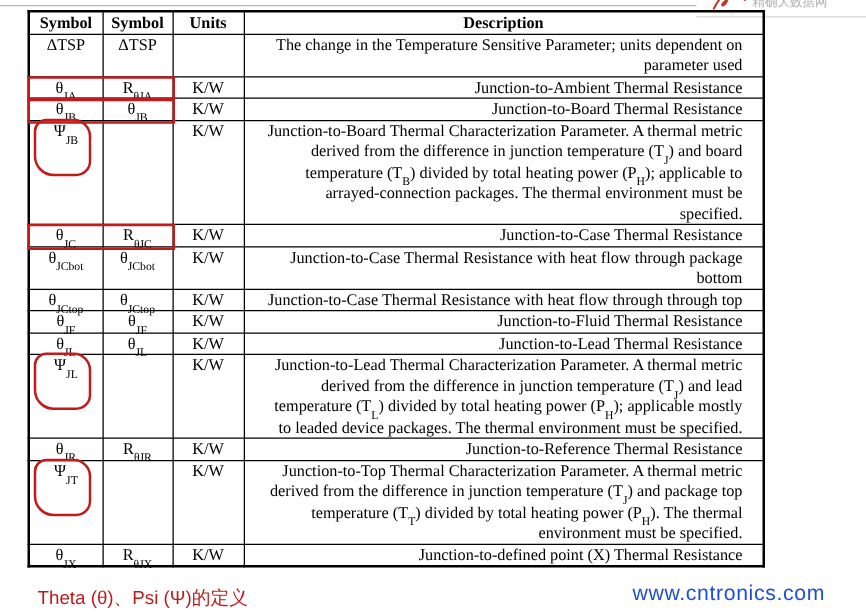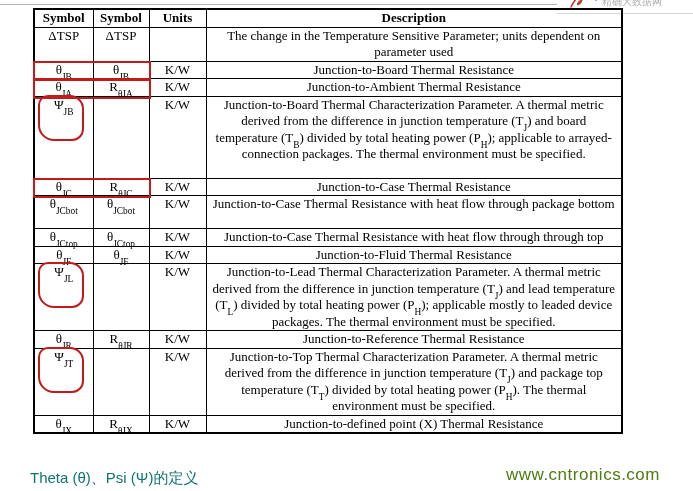--- a/index.html
+++ b/index.html
@@ -4,40 +4,40 @@
 <style>
   html,body{margin:0;padding:0;background:#fff;}
   .page{position:relative;width:693px;height:491px;background:#ffffff;overflow:hidden;
         font-family:"Liberation Serif","DejaVu Serif",serif;}
   .top-line{position:absolute;left:0;top:4px;width:557px;height:1px;background:#b5b5b5;}
   .tr-clip{position:absolute;left:557px;top:0;width:136px;height:13px;overflow:hidden;
            border-bottom:1px solid #d5d5d5;}
   .scribble{position:absolute;left:12px;top:-7px;}
   .clip-text{position:absolute;left:45px;top:-5px;font-family:"Liberation Sans",sans-serif;
              font-size:10px;color:#b0b0b0;white-space:nowrap;}
-  table.sym-table{position:absolute;left:33px;top:8px;width:590px;border-collapse:collapse;
+  table.sym-table{position:absolute;left:22px;top:8px;width:590px;border-collapse:collapse;
                   table-layout:fixed;border:2px solid #000;}
   .sym-table col.c1{width:59px}.sym-table col.c2{width:56px}.sym-table col.c3{width:57px}
   .sym-table td,.sym-table th{border:1px solid #000;font-size:13px;line-height:16.5px;
                   vertical-align:top;padding:0 3px;overflow:visible;}
   .sym-table th{font-weight:bold;text-align:center;padding:0 2px;}
   td.sym{text-align:center;position:relative;margin-top:24px;}
   td.units{text-align:center;}
-  td.desc{text-align:center;padding:0 4px;margin-top:40px;}
+  td.desc{text-align:right;padding:0 16px;margin-top:40px;}
   tr.h16{height:16px}tr.h17{height:17px}tr.h33{height:33px}tr.h66{height:66px}tr.h82{height:82px}
   sub{font-size:0.72em;line-height:0;position:relative;top:0.28em;}
   i.mark-box{position:absolute;left:-2px;top:-1px;width:114px;height:100%;
              border:2px solid #c11b1b;pointer-events:none;z-index:2;}
   i.mark-circle{position:absolute;left:3px;top:-2px;width:42px;height:42px;
              border:2px solid #c11b1b;border-radius:10px 14px 12px 16px;
              pointer-events:none;z-index:2;}
   .caption{position:absolute;left:30px;top:469px;font-family:"Liberation Sans",sans-serif;
-           font-size:15px;color:#0f766e;}
+           font-size:15px;color:#b91c1c;}
   .watermark{position:absolute;left:506px;top:465px;font-family:"Liberation Sans",sans-serif;
-           font-size:17px;color:#4d7c0f;letter-spacing:0.5px;}
+           font-size:17px;color:#1d4ed8;letter-spacing:0.5px;}
 </style>
 </head>
 <body>
 
 <div class="page">
 
   <div class="top-line"></div>
 
   <div class="tr-clip">
     <span class="scribble">
@@ -62,30 +62,30 @@
       <th>Units</th>
       <th>Description</th>
     </tr>
     <tr class="h33">
       <td class="sym">ΔTSP</td>
       <td class="sym">ΔTSP</td>
       <td class="units"></td>
       <td class="desc">The change in the Temperature Sensitive Parameter; units dependent on parameter used</td>
     </tr>
     <tr class="h16">
+      <td class="sym">θ<sub>JA</sub><i class="mark-box"></i></td>
+      <td class="sym">R<sub>θJA</sub></td>
+      <td class="units">K/W</td>
+      <td class="desc">Junction-to-Ambient Thermal Resistance</td>
+    </tr>
+    <tr class="h16">
       <td class="sym">θ<sub>JB</sub><i class="mark-box"></i></td>
       <td class="sym">θ<sub>JB</sub></td>
       <td class="units">K/W</td>
       <td class="desc">Junction-to-Board Thermal Resistance</td>
-    </tr>
-    <tr class="h16">
-      <td class="sym">θ<sub>JA</sub><i class="mark-box"></i></td>
-      <td class="sym">R<sub>θJA</sub></td>
-      <td class="units">K/W</td>
-      <td class="desc">Junction-to-Ambient Thermal Resistance</td>
     </tr>
     <tr class="h82">
       <td class="sym">Ψ<sub>JB</sub><i class="mark-circle"></i></td>
       <td class="sym"></td>
       <td class="units">K/W</td>
       <td class="desc">Junction-to-Board Thermal Characterization Parameter. A thermal metric derived from the difference in junction temperature (T<sub>J</sub>) and board temperature (T<sub>B</sub>) divided by total heating power (P<sub>H</sub>); applicable to arrayed-connection packages. The thermal environment must be specified.</td>
     </tr>
     <tr class="h17">
       <td class="sym">θ<sub>JC</sub><i class="mark-box"></i></td>
       <td class="sym">R<sub>θJC</sub></td>
@@ -102,20 +102,26 @@
       <td class="sym">θ<sub>JCtop</sub></td>
       <td class="sym">θ<sub>JCtop</sub></td>
       <td class="units">K/W</td>
       <td class="desc">Junction-to-Case Thermal Resistance with heat flow through through top</td>
     </tr>
     <tr class="h17">
       <td class="sym">θ<sub>JF</sub></td>
       <td class="sym">θ<sub>JF</sub></td>
       <td class="units">K/W</td>
       <td class="desc">Junction-to-Fluid Thermal Resistance</td>
+    </tr>
+    <tr class="h16">
+      <td class="sym">θ<sub>JL</sub></td>
+      <td class="sym">θ<sub>JL</sub></td>
+      <td class="units">K/W</td>
+      <td class="desc">Junction-to-Lead Thermal Resistance</td>
     </tr>
     <tr class="h66">
       <td class="sym">Ψ<sub>JL</sub><i class="mark-circle"></i></td>
       <td class="sym"></td>
       <td class="units">K/W</td>
       <td class="desc">Junction-to-Lead Thermal Characterization Parameter. A thermal metric derived from the difference in junction temperature (T<sub>J</sub>) and lead temperature (T<sub>L</sub>) divided by total heating power (P<sub>H</sub>); applicable mostly to leaded device packages. The thermal environment must be specified.</td>
     </tr>
     <tr class="h17">
       <td class="sym">θ<sub>JR</sub></td>
       <td class="sym">R<sub>θJR</sub></td>

